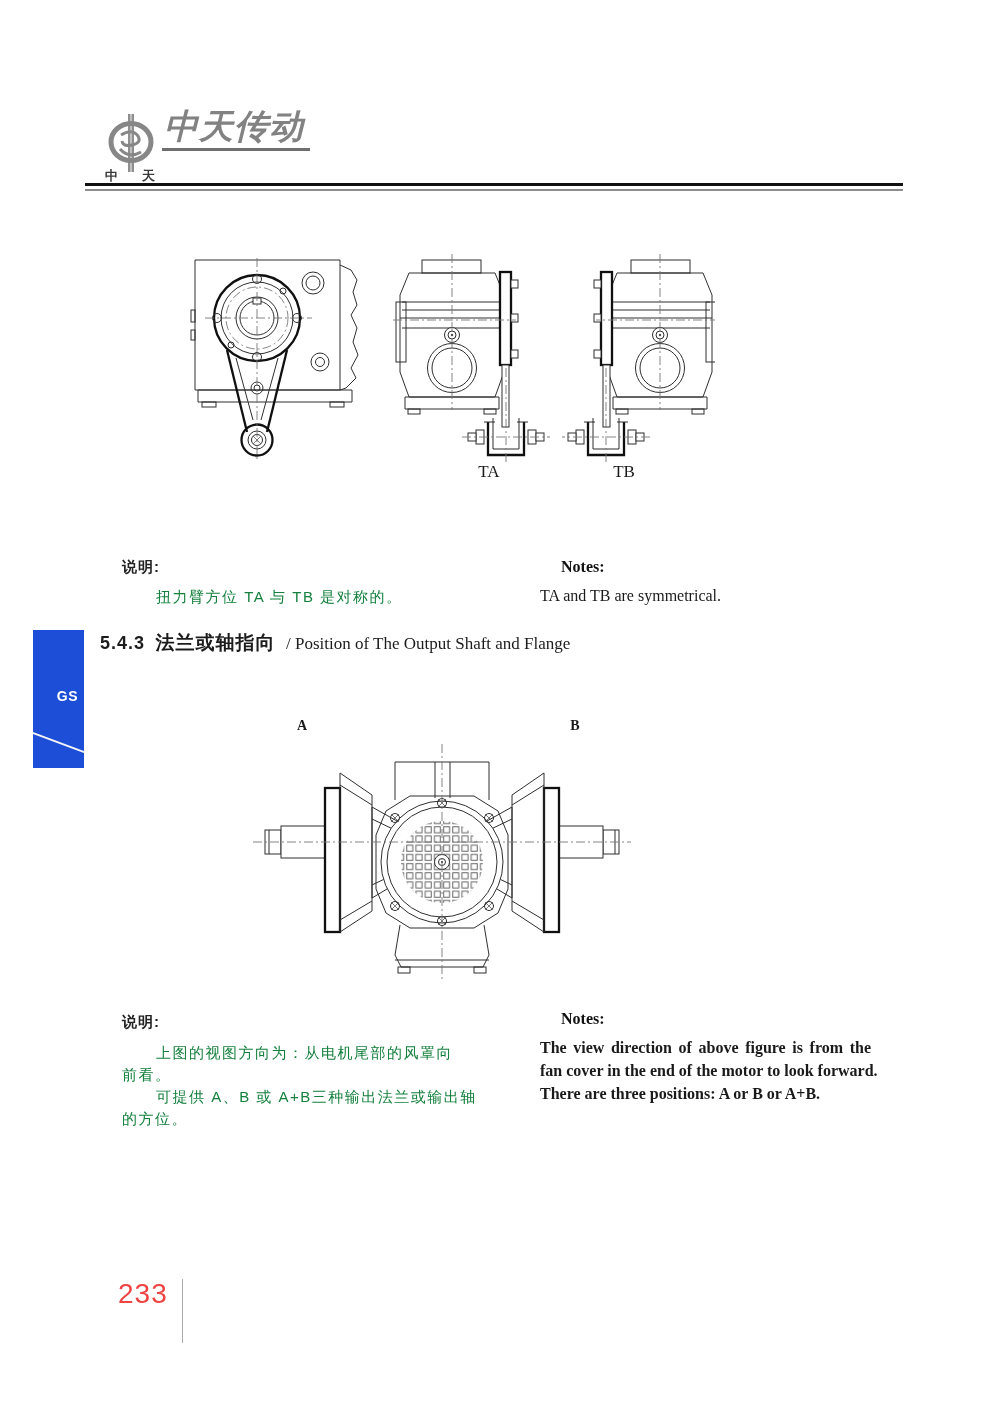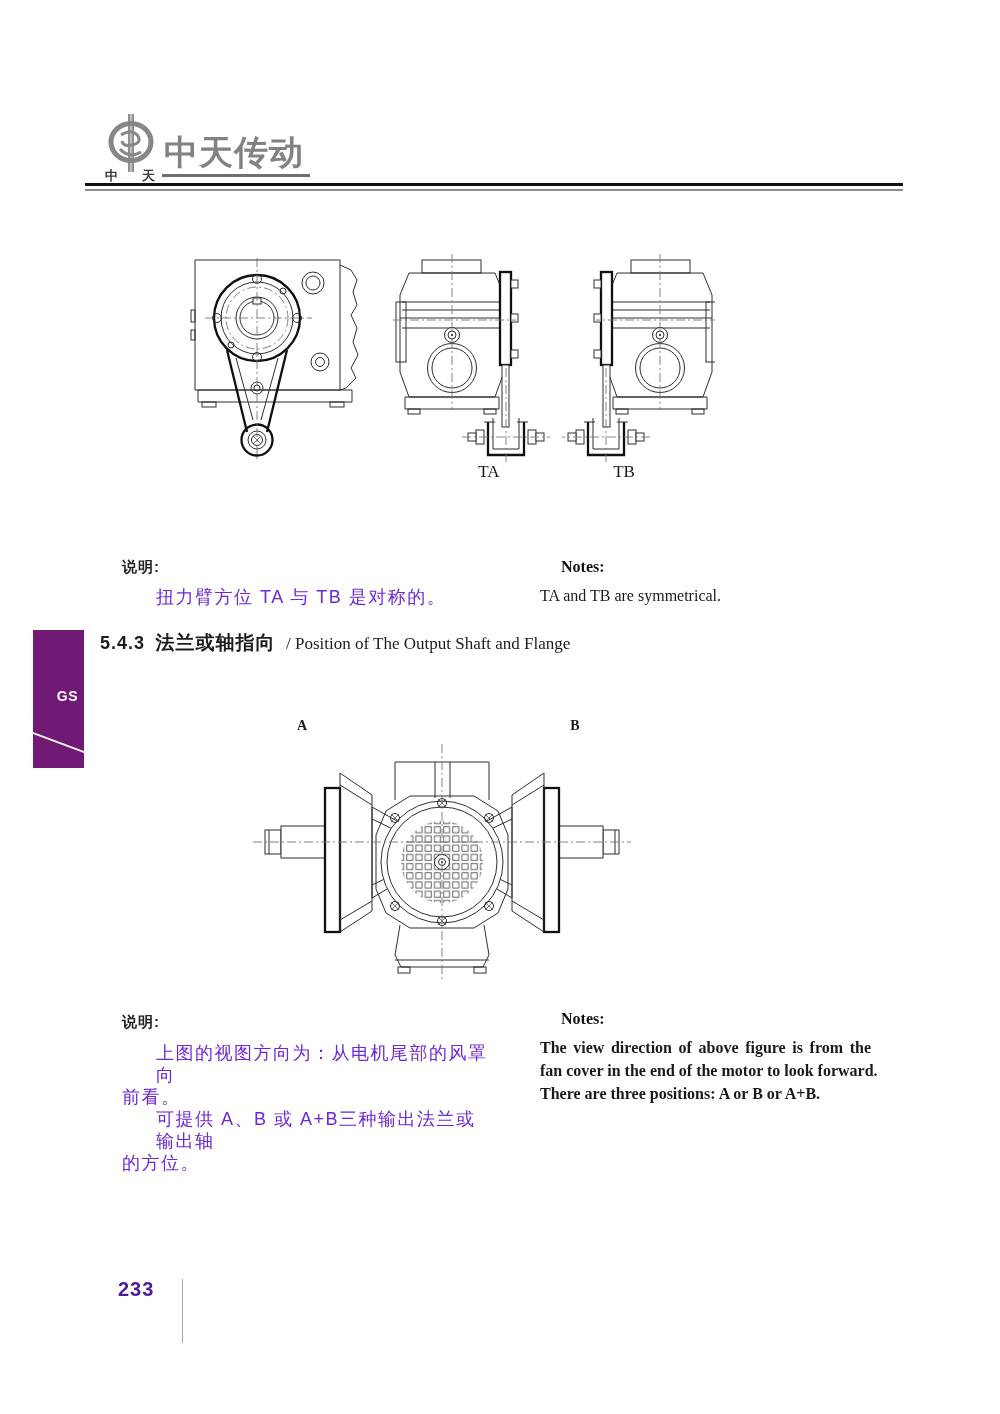--- a/index.html
+++ b/index.html
@@ -5,56 +5,56 @@
   html,body{margin:0;padding:0;background:#e8e8e8;}
   .page{
     position:relative;width:1000px;height:1414px;margin:0 auto;
     background:#ffffff;overflow:hidden;
     font-family:"Liberation Sans","DejaVu Sans",sans-serif;color:#222;
   }
   .abs{position:absolute;}
 
   
   .wordmark{
-    left:162px;top:134px;
-    font-size:34px;font-weight:900;
+    left:162px;top:108px;
+    font-size:34px;font-weight:900;font-style:italic;
     letter-spacing:1px;color:#828282;
     padding:0 6px 3px 2px;border-bottom:3px solid #6f6f6f;
     line-height:1.1;
   }
   .rule-black{left:85px;top:183px;width:818px;height:3px;background:#111;}
   .rule-gray {left:85px;top:189px;width:818px;height:2px;background:#8c8c8c;}
 
   
   .sec-heading{white-space:nowrap;}
   .sec-heading .num{font-weight:700;font-size:18px;letter-spacing:1px;color:#1c1c1c;}
   .sec-heading .zh{font-weight:700;font-size:19px;letter-spacing:1px;color:#1c1c1c;margin-left:6px;}
   .sec-heading .en{font-family:"Liberation Serif","DejaVu Serif",serif;font-size:17px;color:#1c1c1c;margin-left:6px;font-weight:400;}
 
   
   .zh-h{font-size:15px;font-weight:700;color:#222;letter-spacing:1px;}
-  .zh-t{font-size:18px;color:#6d28d9;letter-spacing:1.5px;line-height:22px;}
+  .zh-t{font-size:15px;color:#15803d;letter-spacing:1.5px;line-height:22px;}
   .en-h{font-family:"Liberation Serif","DejaVu Serif",serif;font-size:16px;font-weight:700;color:#111;margin-left:41px;}
   .en-t{font-family:"Liberation Serif","DejaVu Serif",serif;font-size:16px;color:#1a1a1a;line-height:23px;}
   .indent{margin-left:34px;}
   .justify1{word-spacing:2.6px;}
 
   
-  .gs-tab{left:33px;top:630px;width:51px;height:138px;background:#701a75;}
+  .gs-tab{left:33px;top:630px;width:51px;height:138px;background:#1d4ed8;}
   .gs-label{
     position:absolute;right:6px;top:58px;color:#ffffff;
     font-size:14px;font-weight:700;letter-spacing:0.5px;
   }
   .gs-slash{
     position:absolute;left:0px;top:102px;width:55px;height:1.6px;background:#f5f5f5;
     transform:rotate(20.4deg);transform-origin:left top;
   }
 
   
-  .pageno{left:118px;top:1278px;font-size:20px;color:#4c1d95;letter-spacing:1px;font-weight:bold;}
+  .pageno{left:118px;top:1278px;font-size:28px;color:#ef4444;letter-spacing:1px;}
   .foot-vline{left:182px;top:1279px;width:1px;height:64px;background:#a9a9a9;}
 
   
   svg{display:block;}
   .ln  {stroke:#2f2f2f;stroke-width:1;fill:none;}
   .lnw {stroke:#2f2f2f;stroke-width:1;fill:#ffffff;}
   .bold{stroke:#101010;stroke-width:2.3;fill:none;}
   .boldw{stroke:#101010;stroke-width:2.3;fill:#ffffff;}
   .cl  {stroke:#777;stroke-width:0.9;fill:none;stroke-dasharray:9 3 2 3;}
   .dash{stroke:#555;stroke-width:0.8;fill:none;}

